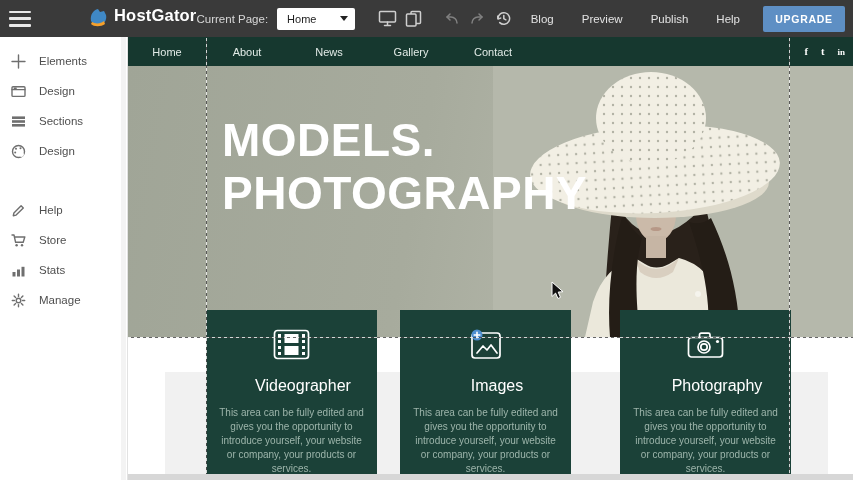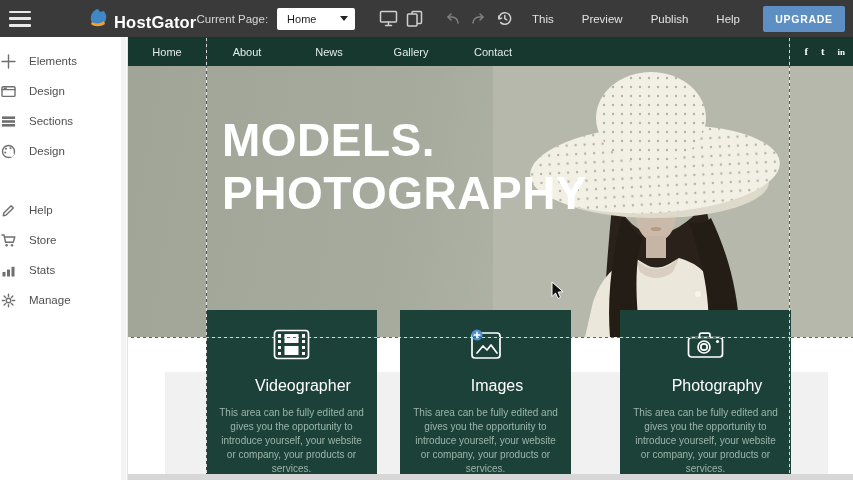--- a/index.html
+++ b/index.html
@@ -3,40 +3,40 @@
 <meta charset="utf-8">
 <style>
   * { margin:0; padding:0; box-sizing:border-box; }
   body { font-family:"Liberation Sans", sans-serif; background:#fff; }
   .page { position:relative; width:853px; height:480px; overflow:hidden; background:#fff; }
 
   
   .topbar { position:absolute; left:0; top:0; width:853px; height:37px; background:#3a3a3a; display:flex; align-items:center; z-index:20; }
   .hamburger { margin-left:9px; width:22px; height:16px; display:flex; flex-direction:column; justify-content:space-between; cursor:pointer; }
   .hamburger span { display:block; height:2.6px; background:#e9e9e9; border-radius:1px; }
-  .logo { display:flex; align-items:flex-end; margin-left:56px; gap:4px; }
+  .logo { display:flex; align-items:flex-start; margin-left:56px; gap:4px; }
   .logo-text { color:#fff; font-size:16.5px; font-weight:bold; letter-spacing:.2px; }
   .cur-label { font-size:11.5px; color:#d8d8d8; }
   .dropdown { margin-left:9px; width:78px; height:22px; background:#fff; border-radius:2px; display:flex; align-items:center; position:relative; cursor:pointer; }
   .dropdown .val { font-size:11px; color:#1d1d1d; padding-left:10px; }
   .dropdown .caret { position:absolute; right:7px; top:8px; width:0; height:0; border-left:4px solid transparent; border-right:4px solid transparent; border-top:5px solid #222; }
   .tb-right { margin-left:auto; display:flex; align-items:center; }
   .tb-icon { display:flex; align-items:center; justify-content:center; width:26px; height:26px; cursor:pointer; }
   .tb-icon svg { stroke:#cfcfcf; fill:none; stroke-width:1.5; stroke-linecap:round; stroke-linejoin:round; }
   .tb-icon.dim svg { stroke:#818181; }
   .tb-txt { font-size:11.5px; color:#e2e2e2; padding:0 14px; cursor:pointer; }
   .upgrade { width:82px; height:26px; border-radius:2px; color:#fff; font-size:10.5px; font-weight:bold; letter-spacing:.7px; display:flex; align-items:center; justify-content:center; margin:0 8px 0 9px; cursor:pointer; }
   .gap-sm { width:12px; }
 
   
   .sidebar { position:absolute; left:0; top:37px; width:128px; height:443px; background:#fff; border-right:1px solid #e2e2e2; z-index:15; }
   .sidebar::after { content:""; position:absolute; right:1px; top:0; width:5px; height:100%; background:#f3f3f3; }
   .side-group { padding-top:9px; }
   .side-group.second { margin-top:20px; }
-  .side-item { height:30px; display:flex; align-items:center; padding-left:0; cursor:pointer; }
+  .side-item { height:30px; display:flex; align-items:center; padding-left:10px; cursor:pointer; }
   .side-item .ic { width:16px; height:16px; display:flex; align-items:center; justify-content:center; }
   .side-item .ic svg { stroke:#6f6f6f; fill:none; stroke-width:1.4; stroke-linecap:round; stroke-linejoin:round; }
   .side-item .ic svg .fillp { fill:#6f6f6f; stroke:none; }
   .side-item .lbl { margin-left:13px; font-size:11.5px; color:#4f4f4f; }
 
   
   .canvas { position:absolute; left:128px; top:37px; width:725px; height:443px; background:#fff; overflow:hidden; }
 
   .site-nav { position:absolute; left:0; top:0; width:725px; height:29px; display:flex; align-items:center; z-index:2; }
   .nav-item { width:82px; text-align:center; font-size:11px; color:#e2ebe7; cursor:pointer; }
@@ -120,21 +120,21 @@
             <path d="M10 3l3 3-3 3"></path>
           </svg>
       </div>
       <div class="tb-icon">
         <svg width="17" height="17" viewBox="0 0 17 17">
             <path d="M3 8.5a5.8 5.8 0 1 1 1.7 4.1"></path>
             <path d="M2.7 6.2l.3 2.8 2.7-.9"></path>
             <path d="M8.8 5.5v3.2l2.1 1.1"></path>
           </svg>
       </div>
-      <div class="tb-txt">This</div>
+      <div class="tb-txt">Blog</div>
       <div class="tb-txt">Preview</div>
       <div class="tb-txt">Publish</div>
       <div class="tb-txt">Help</div>
       <div class="upgrade" style="background:#5e8fc4">UPGRADE</div>
     </div>
   </div>
 
   <div class="sidebar">
     <div class="side-group">
       <div class="side-item">

